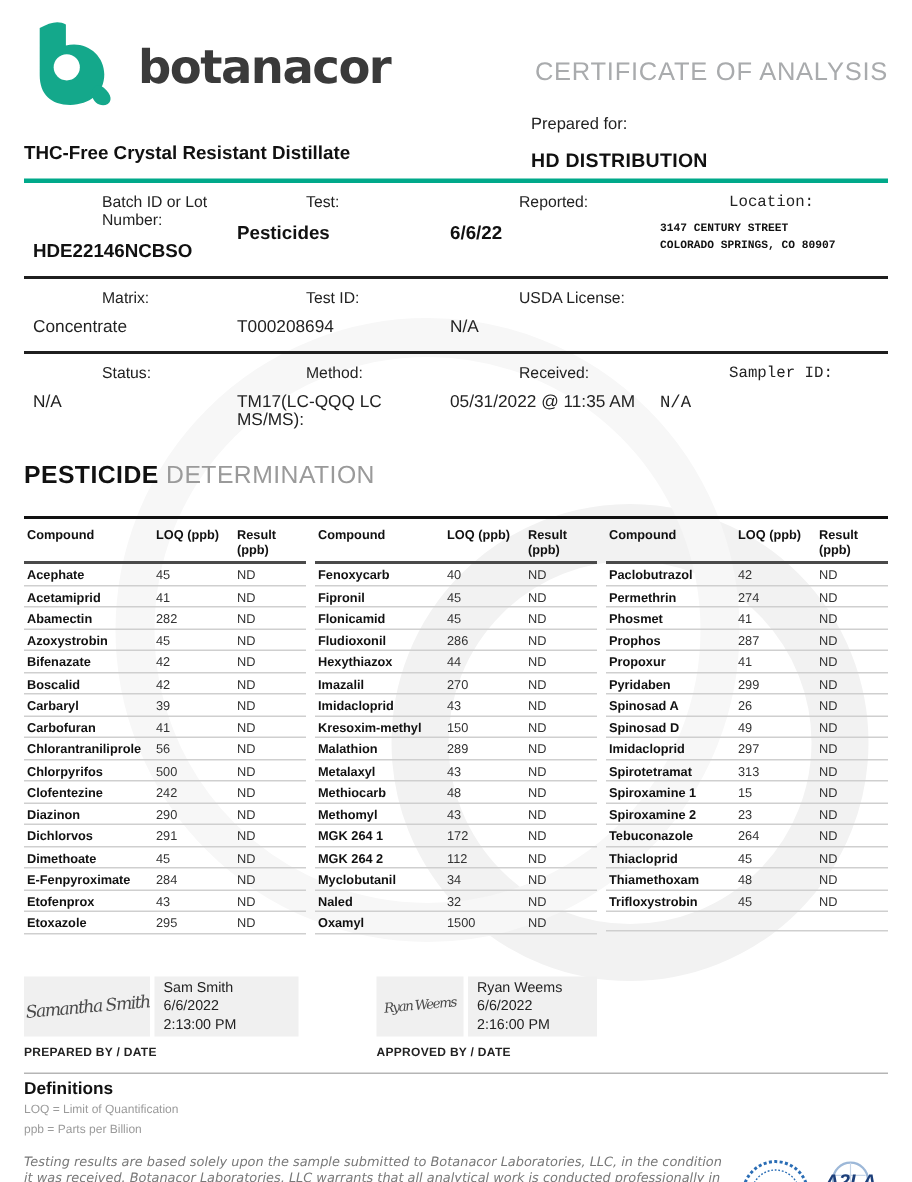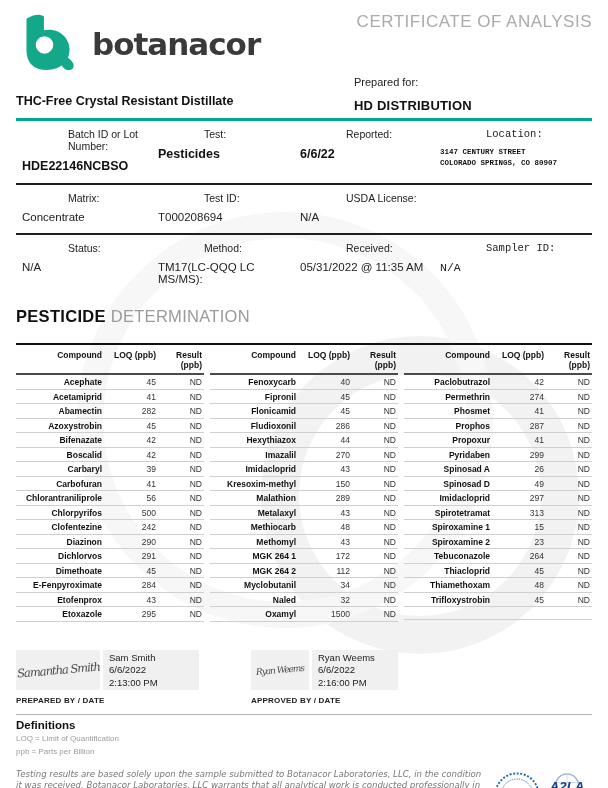--- a/index.html
+++ b/index.html
@@ -7,21 +7,21 @@
   body { font-family: "Liberation Sans", sans-serif; color: #222; position: relative; overflow: hidden; }
   .page { padding: 0 16px; position: relative; }
 
   
   .watermark { position: absolute; left: 0; top: 0; z-index: 0; }
 
   
   .header { display: flex; justify-content: space-between; align-items: flex-start; padding-top: 12px; position: relative; z-index: 1; }
   .brand { display: flex; align-items: center; gap: 12px; }
   .wordmark { font-family: "DejaVu Sans", sans-serif; font-weight: bold; font-size: 31px; color: #3a3a3a; letter-spacing: -1px; }
-  .coa-title { font-size: 17px; color: #a9abad; letter-spacing: .5px; font-weight: 400; }
+  .coa-title { margin-top: 26px; font-size: 17px; color: #a9abad; letter-spacing: .5px; font-weight: 400; }
 
   .subheader { display: flex; margin-top: 0; position: relative; z-index: 1; }
   .sample-title { font-size: 12.5px; font-weight: bold; align-self: flex-end; padding-bottom: 5px; color: #111; }
   .prepared { margin-left: auto; width: 238px; }
   .prepared-label { font-size: 11px; color: #222; margin-bottom: 10px; }
   .prepared-value { font-size: 13px; font-weight: bold; color: #111; letter-spacing: .2px; }
 
   .rule-teal { height: 3px; background: #00a98a; margin-top: 5px; position: relative; z-index: 1; }
 
   
@@ -37,21 +37,21 @@
   .info-value.bold { font-weight: bold; font-size: 12.5px; color: #111; }
   .info-value.small { font-weight: bold; font-size: 7.5px; line-height: 1.5; color: #111; }
 
   
   .section-title { margin-top: 12px; font-size: 16.5px; letter-spacing: .3px; border-bottom: 2px solid #111; padding-bottom: 17px; position: relative; z-index: 1; }
   .section-title .primary { font-weight: bold; color: #111; }
   .section-title .secondary { color: #9a9a9a; }
 
   .ptable { display: flex; gap: 6px; margin-top: 2px; position: relative; z-index: 1; }
   .tgroup { flex: 1; }
-  .trow { display: flex; border-bottom: 1px solid #cfcfcf; text-align: right; }
+  .trow { display: flex; border-bottom: 1px solid #cfcfcf; }
   .trow.thead { border-bottom: 2px solid #4a4a4a; }
   .tcell { font-size: 8.5px; padding: 2px 0 1.5px 2px; color: #333; min-height: 12px; }
   .tcell:nth-child(1) { width: 86px; }
   .tcell:nth-child(2) { width: 54px; }
   .tcell:nth-child(3) { width: 46px; }
   .tcell.th { font-weight: bold; color: #111; padding: 3px 0 3px 2px; }
   .tcell.cname { font-weight: bold; color: #111; }
 
   
   .sig-section { display: flex; margin-top: 28px; position: relative; z-index: 1; }

